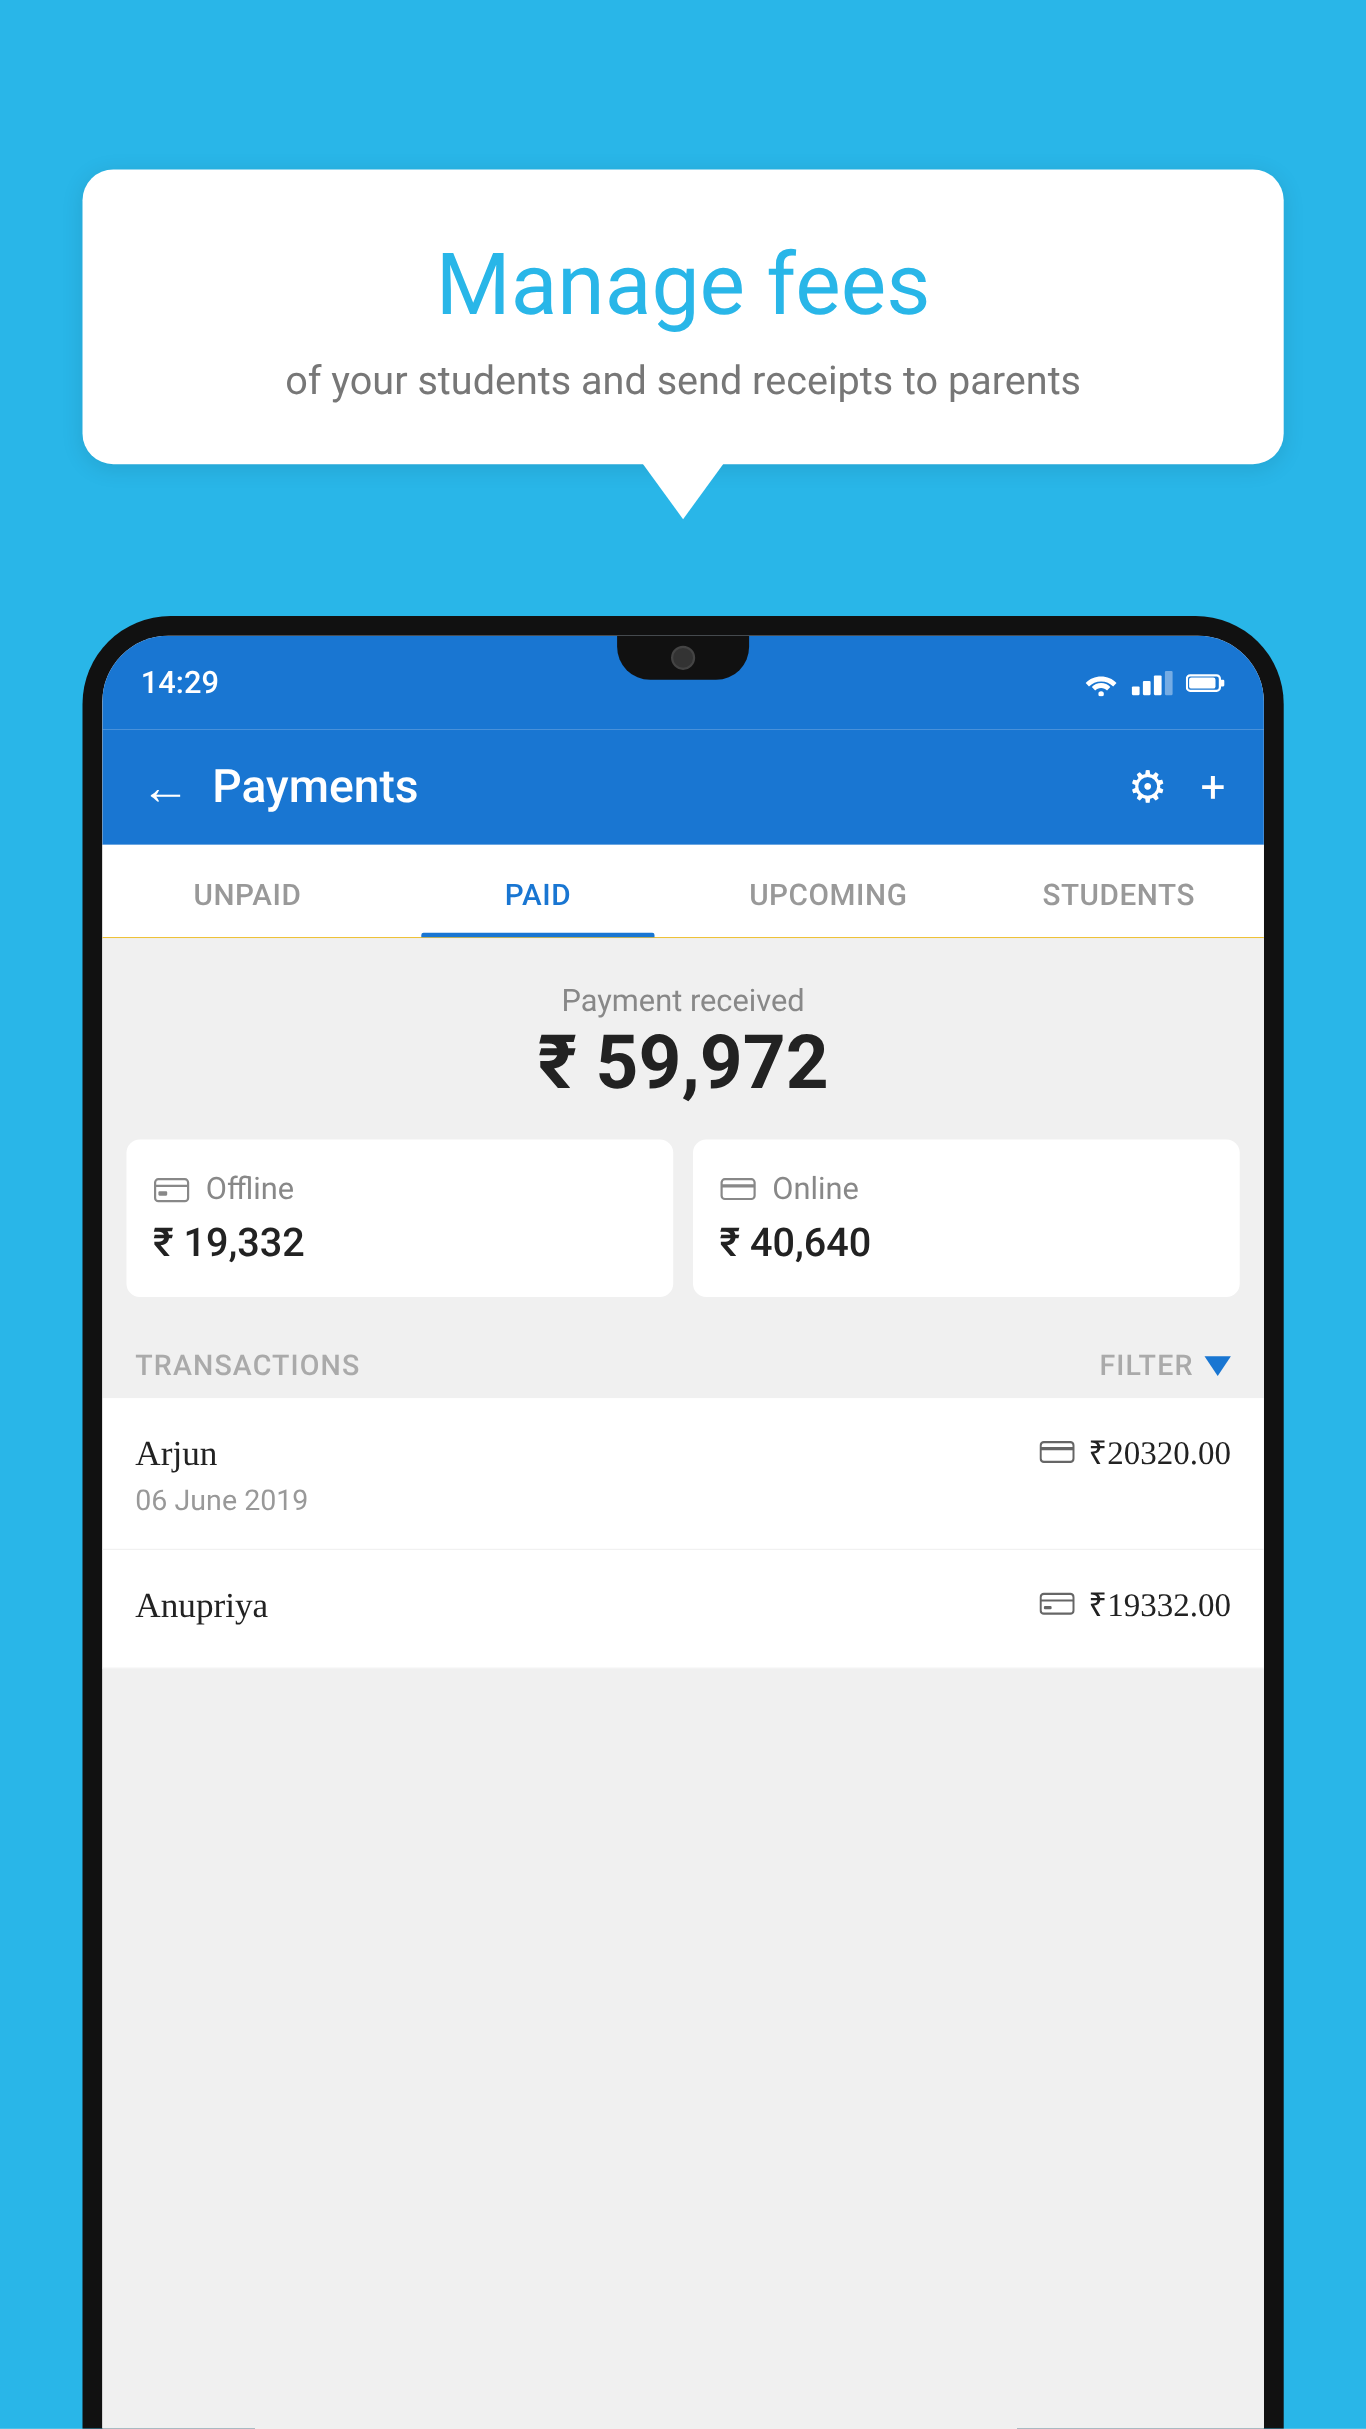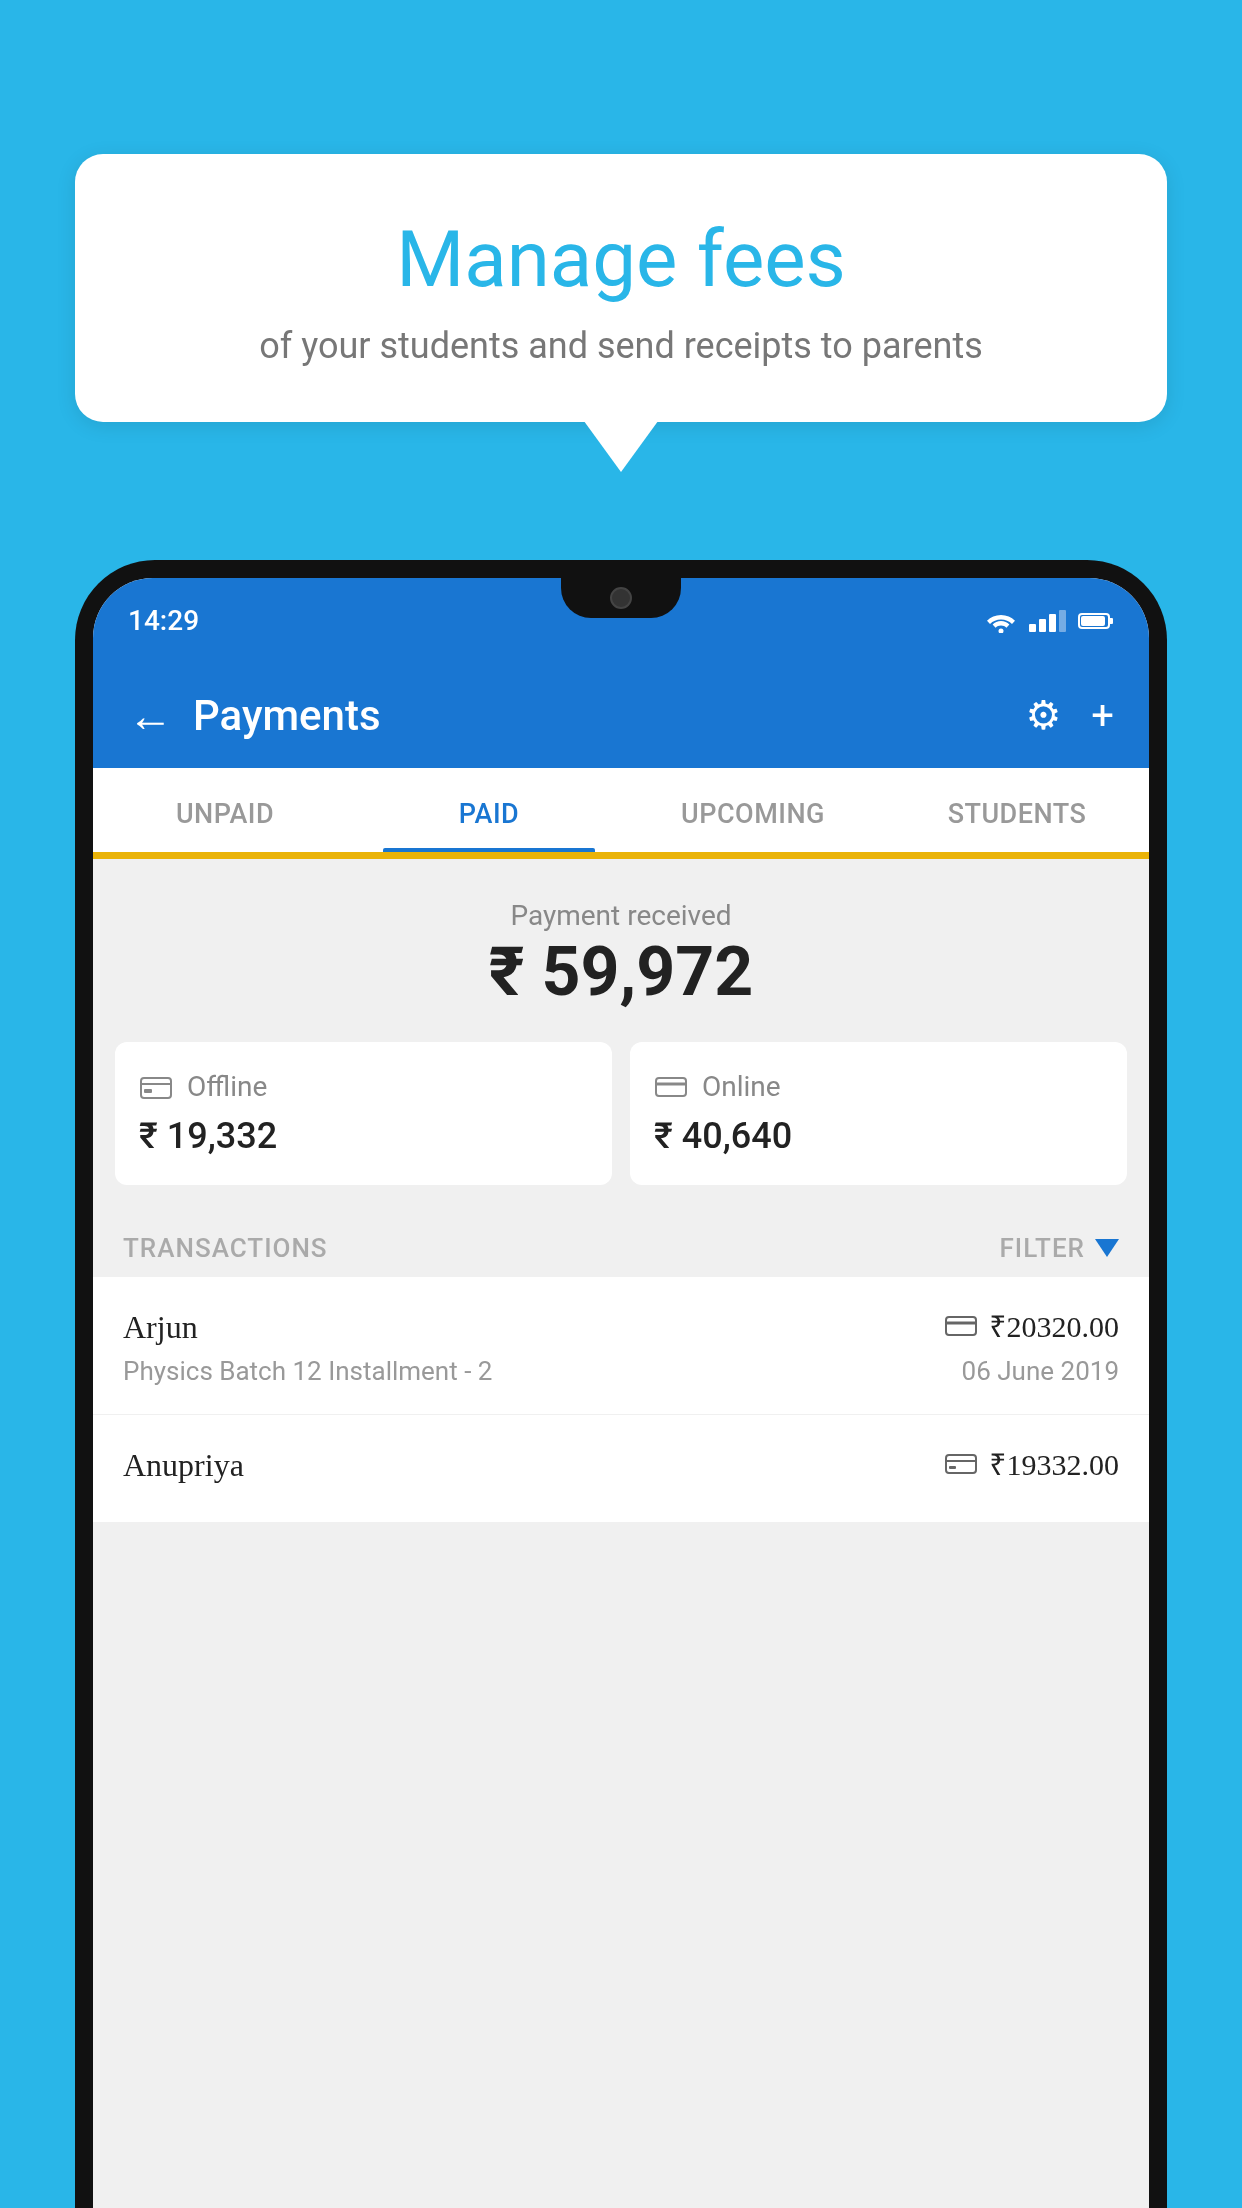--- a/index.html
+++ b/index.html
@@ -134,21 +134,21 @@
     .header-icon {
       color: white;
       font-size: 40px;
       cursor: pointer;
     }
 
     
     .tabs-bar {
       background: white;
       display: flex;
-      border-bottom: 7px solid #eab308;
+      border-bottom: 1px solid #eab308;
     }
     .tab-item {
       flex: 1;
       text-align: center;
       padding: 30px 10px 22px;
       font-size: 27px;
       font-weight: 500;
       color: #999;
       cursor: pointer;
       letter-spacing: 0.5px;
@@ -448,21 +448,20 @@
             <span class="transaction-name">Arjun</span>
             <div class="transaction-amount-row">
               <svg width="32" height="24" viewBox="0 0 32 24" fill="none">
                 <rect x="1" y="3" width="30" height="18" rx="3" stroke="#666" stroke-width="2" fill="none"></rect>
                 <line x1="1" y1="9" x2="31" y2="9" stroke="#666" stroke-width="3"></line>
               </svg>
               <span class="transaction-amount">₹20320.00</span>
             </div>
           </div>
           <div class="transaction-row-2">
-            <span class="transaction-detail">Physics Batch 12 Installment - 2</span>
             <span class="transaction-date">06 June 2019</span>
           </div>
         </div>
 
         <div class="transaction-item">
           <div class="transaction-row-1">
             <span class="transaction-name">Anupriya</span>
             <div class="transaction-amount-row">
               <svg width="32" height="28" viewBox="0 0 32 28" fill="none">
                 <rect x="1" y="5" width="30" height="18" rx="3" stroke="#666" stroke-width="2" fill="none"></rect>

